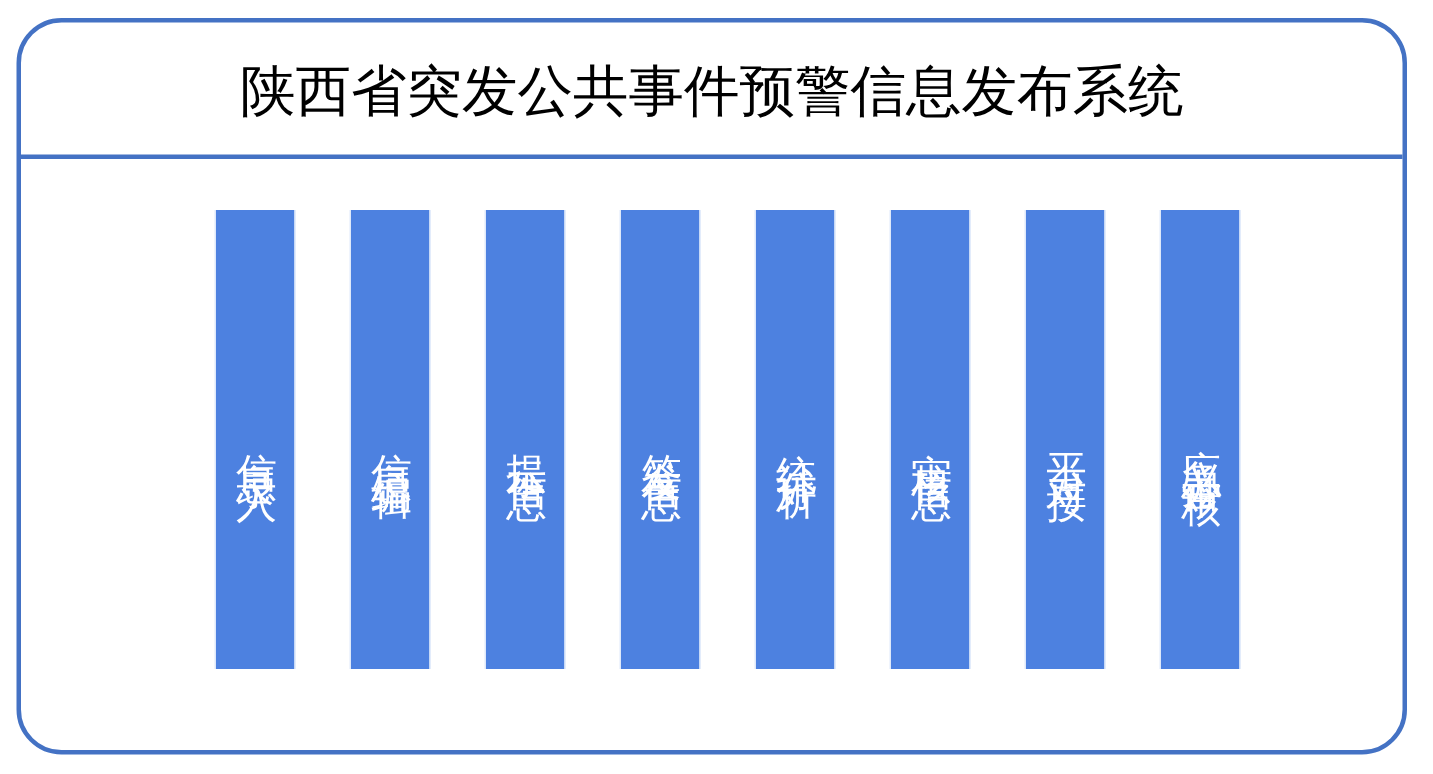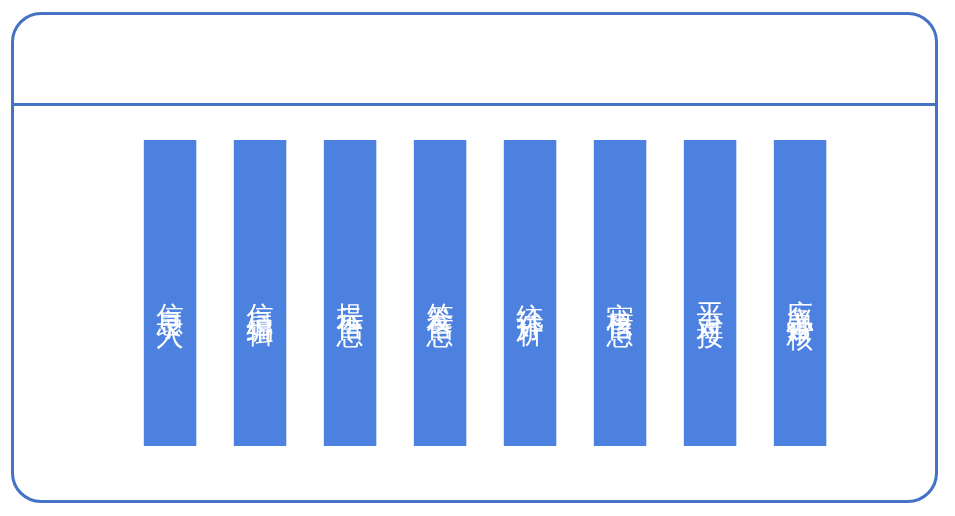--- a/index.html
+++ b/index.html
@@ -102,20 +102,23 @@
     user-select: none;
   }
 </style>
 </head>
 <body>
 
 <div class="canvas">
 
   <div class="frame">
 
+    <div class="header">
+      <div class="title">陕西省突发公共事件预警信息发布系统</div>
+    </div>
 
     <div class="divider"></div>
 
     <div class="bars">
 
       <div class="bar" style="left:130px;">
         <span class="bar-label">信息录入</span>
       </div>
 
       <div class="bar" style="left:220px;">

